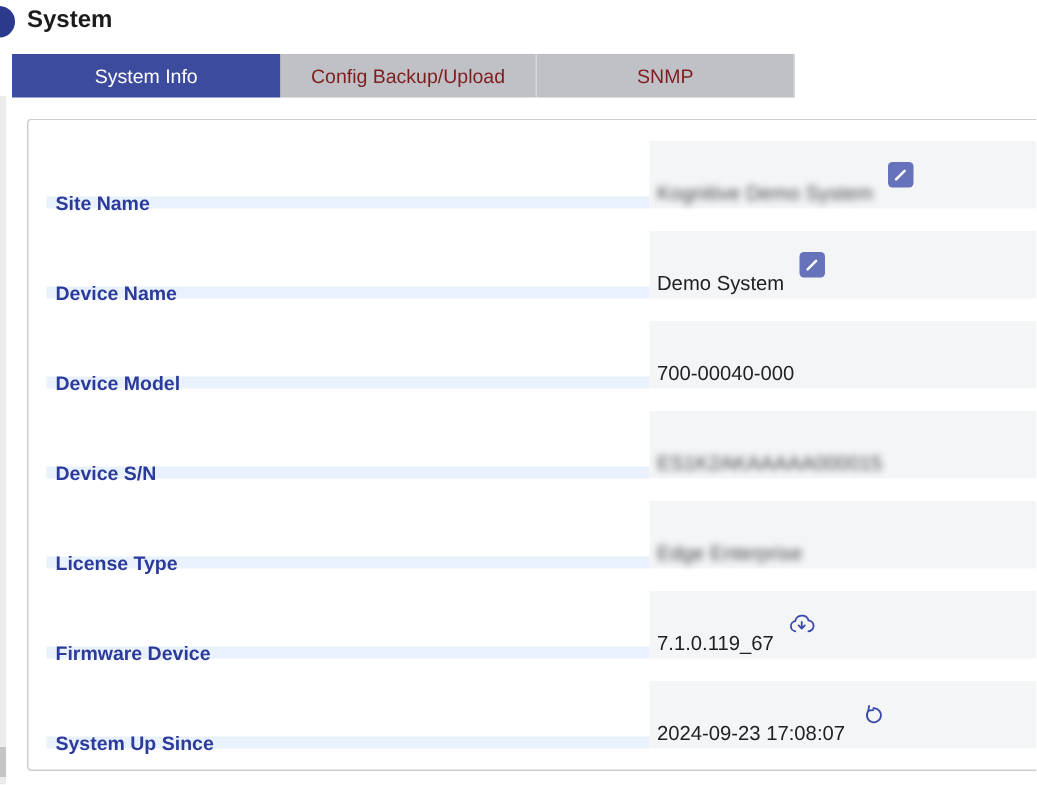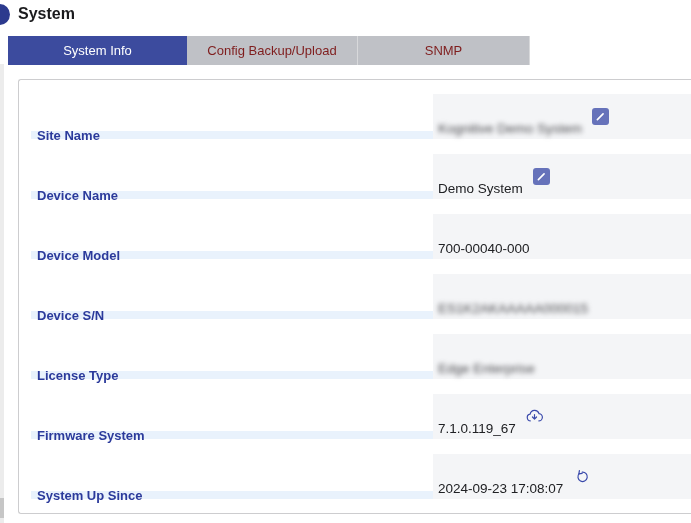--- a/index.html
+++ b/index.html
@@ -110,21 +110,21 @@
     </div>
 
     <div class="row">
       <div class="cell-label">License Type</div>
       <div class="cell-value">
         <span class="value blurred">Edge Enterprise</span>
       </div>
     </div>
 
     <div class="row">
-      <div class="cell-label">Firmware System</div>
+      <div class="cell-label">Firmware Device</div>
       <div class="cell-value">
         <span class="value">7.1.0.119_67</span>
         <button class="icon-btn">
           <span>
             <svg width="19" height="19" viewBox="0 0 24 24" fill="none">
               <path d="M7.2 17.5 a4.3 4.3 0 0 1 -0.7 -8.55 A5.8 5.8 0 0 1 17.7 8.3 A3.9 3.9 0 0 1 17 17.5" stroke="#3949ab" stroke-width="1.5"></path>
               <path d="M12 9.5 v5.6 M9.4 12.6 L12 15.3 L14.6 12.6" stroke="#3949ab" stroke-width="1.5" stroke-linecap="round" stroke-linejoin="round"></path>
             </svg>
           </span>
         </button>

